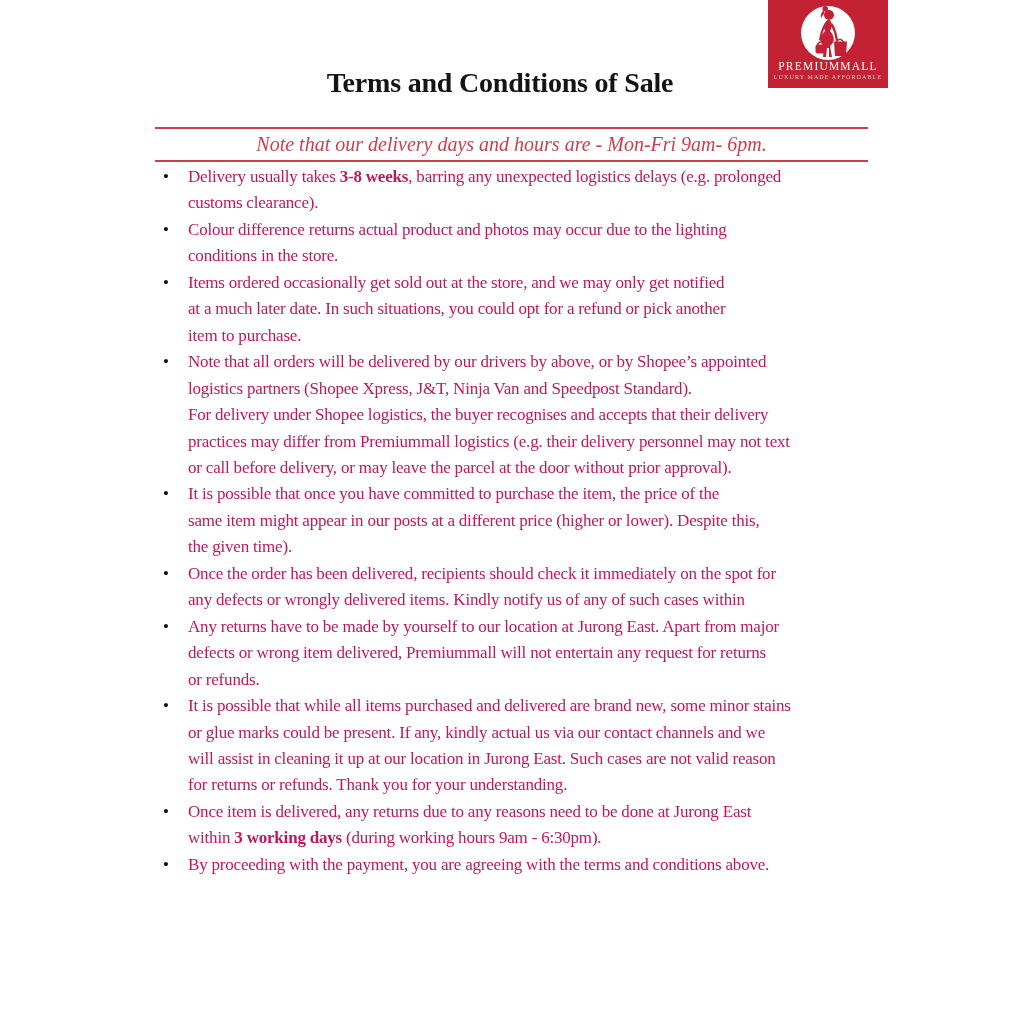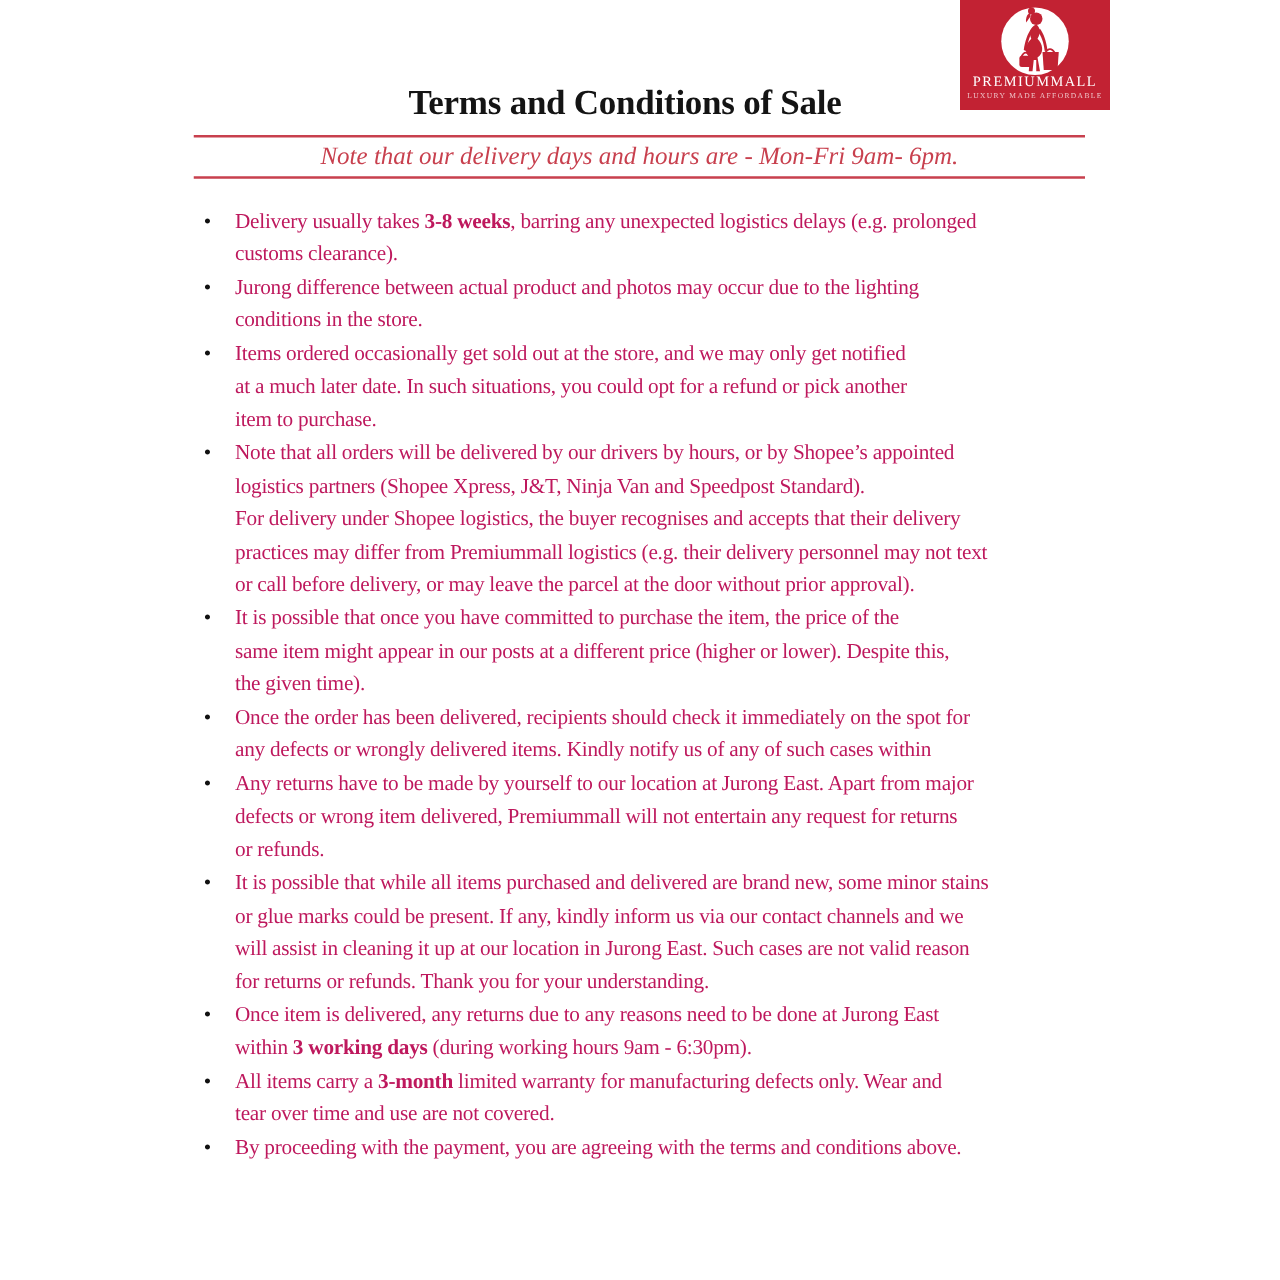--- a/index.html
+++ b/index.html
@@ -29,21 +29,21 @@
   
   .title {
     position: absolute; left: 145px; top: 66px; width: 710px;
     margin: 0; text-align: center;
     font-size: 28px; font-weight: bold; letter-spacing: -0.2px;
     color: #141414; line-height: 34px;
   }
 
   
   .note-band {
-    position: absolute; left: 155px; top: 108px; width: 713px;
+    position: absolute; left: 155px; top: 127px; width: 713px;
     border-top: 2px solid var(--note-red, #C8404E);
     border-bottom: 2px solid var(--note-red, #C8404E);
     padding: 4px 0 5px 0;
     text-align: center;
   }
   .note-text {
     color: var(--note-red, #C8404E);
     font-style: italic; font-size: 20px; line-height: 22px;
     white-space: nowrap;
   }
@@ -103,30 +103,30 @@
   <div class="note-band">
     <div class="note-text">Note that our delivery days and hours are - Mon-Fri 9am- 6pm.</div>
   </div>
 
   <ul class="terms" id="terms-list">
       <li class="term">
         <div class="line"><span>Delivery usually takes </span><span class="bold">3-8 weeks</span><span>, barring any unexpected logistics delays (e.g. prolonged</span></div>
         <div class="line"><span>customs clearance).</span></div>
       </li>
       <li class="term">
-        <div class="line"><span>Jurong difference between actual product and photos may occur due to the lighting</span></div>
+        <div class="line"><span>Colour difference returns actual product and photos may occur due to the lighting</span></div>
         <div class="line"><span>conditions in the store.</span></div>
       </li>
       <li class="term">
         <div class="line"><span>Items ordered occasionally get sold out at the store, and we may only get notified</span></div>
         <div class="line"><span>at a much later date. In such situations, you could opt for a refund or pick another</span></div>
         <div class="line"><span>item to purchase.</span></div>
       </li>
       <li class="term">
-        <div class="line"><span>Note that all orders will be delivered by our drivers by hours, or by Shopee’s appointed</span></div>
+        <div class="line"><span>Note that all orders will be delivered by our drivers by above, or by Shopee’s appointed</span></div>
         <div class="line"><span>logistics partners (Shopee Xpress, J&amp;T, Ninja Van and Speedpost Standard).</span></div>
         <div class="line"><span>For delivery under Shopee logistics, the buyer recognises and accepts that their delivery</span></div>
         <div class="line"><span>practices may differ from Premiummall logistics (e.g. their delivery personnel may not text</span></div>
         <div class="line"><span>or call before delivery, or may leave the parcel at the door without prior approval).</span></div>
       </li>
       <li class="term">
         <div class="line"><span>It is possible that once you have committed to purchase the item, the price of the</span></div>
         <div class="line"><span>same item might appear in our posts at a different price (higher or lower). Despite this,</span></div>
         <div class="line"><span>the given time).</span></div>
       </li>
@@ -134,30 +134,26 @@
         <div class="line"><span>Once the order has been delivered, recipients should check it immediately on the spot for</span></div>
         <div class="line"><span>any defects or wrongly delivered items. Kindly notify us of any of such cases within</span></div>
       </li>
       <li class="term">
         <div class="line"><span>Any returns have to be made by yourself to our location at Jurong East. Apart from major</span></div>
         <div class="line"><span>defects or wrong item delivered, Premiummall will not entertain any request for returns</span></div>
         <div class="line"><span>or refunds.</span></div>
       </li>
       <li class="term">
         <div class="line"><span>It is possible that while all items purchased and delivered are brand new, some minor stains</span></div>
-        <div class="line"><span>or glue marks could be present. If any, kindly inform us via our contact channels and we</span></div>
+        <div class="line"><span>or glue marks could be present. If any, kindly actual us via our contact channels and we</span></div>
         <div class="line"><span>will assist in cleaning it up at our location in Jurong East. Such cases are not valid reason</span></div>
         <div class="line"><span>for returns or refunds. Thank you for your understanding.</span></div>
       </li>
       <li class="term">
         <div class="line"><span>Once item is delivered, any returns due to any reasons need to be done at Jurong East</span></div>
         <div class="line"><span>within </span><span class="bold">3 working days</span><span> (during working hours 9am - 6:30pm).</span></div>
-      </li>
-      <li class="term">
-        <div class="line"><span>All items carry a </span><span class="bold">3-month</span><span> limited warranty for manufacturing defects only. Wear and</span></div>
-        <div class="line"><span>tear over time and use are not covered.</span></div>
       </li>
       <li class="term">
         <div class="line"><span>By proceeding with the payment, you are agreeing with the terms and conditions above.</span></div>
       </li>
     </ul>
 
 </div>
 
 </body></html>

